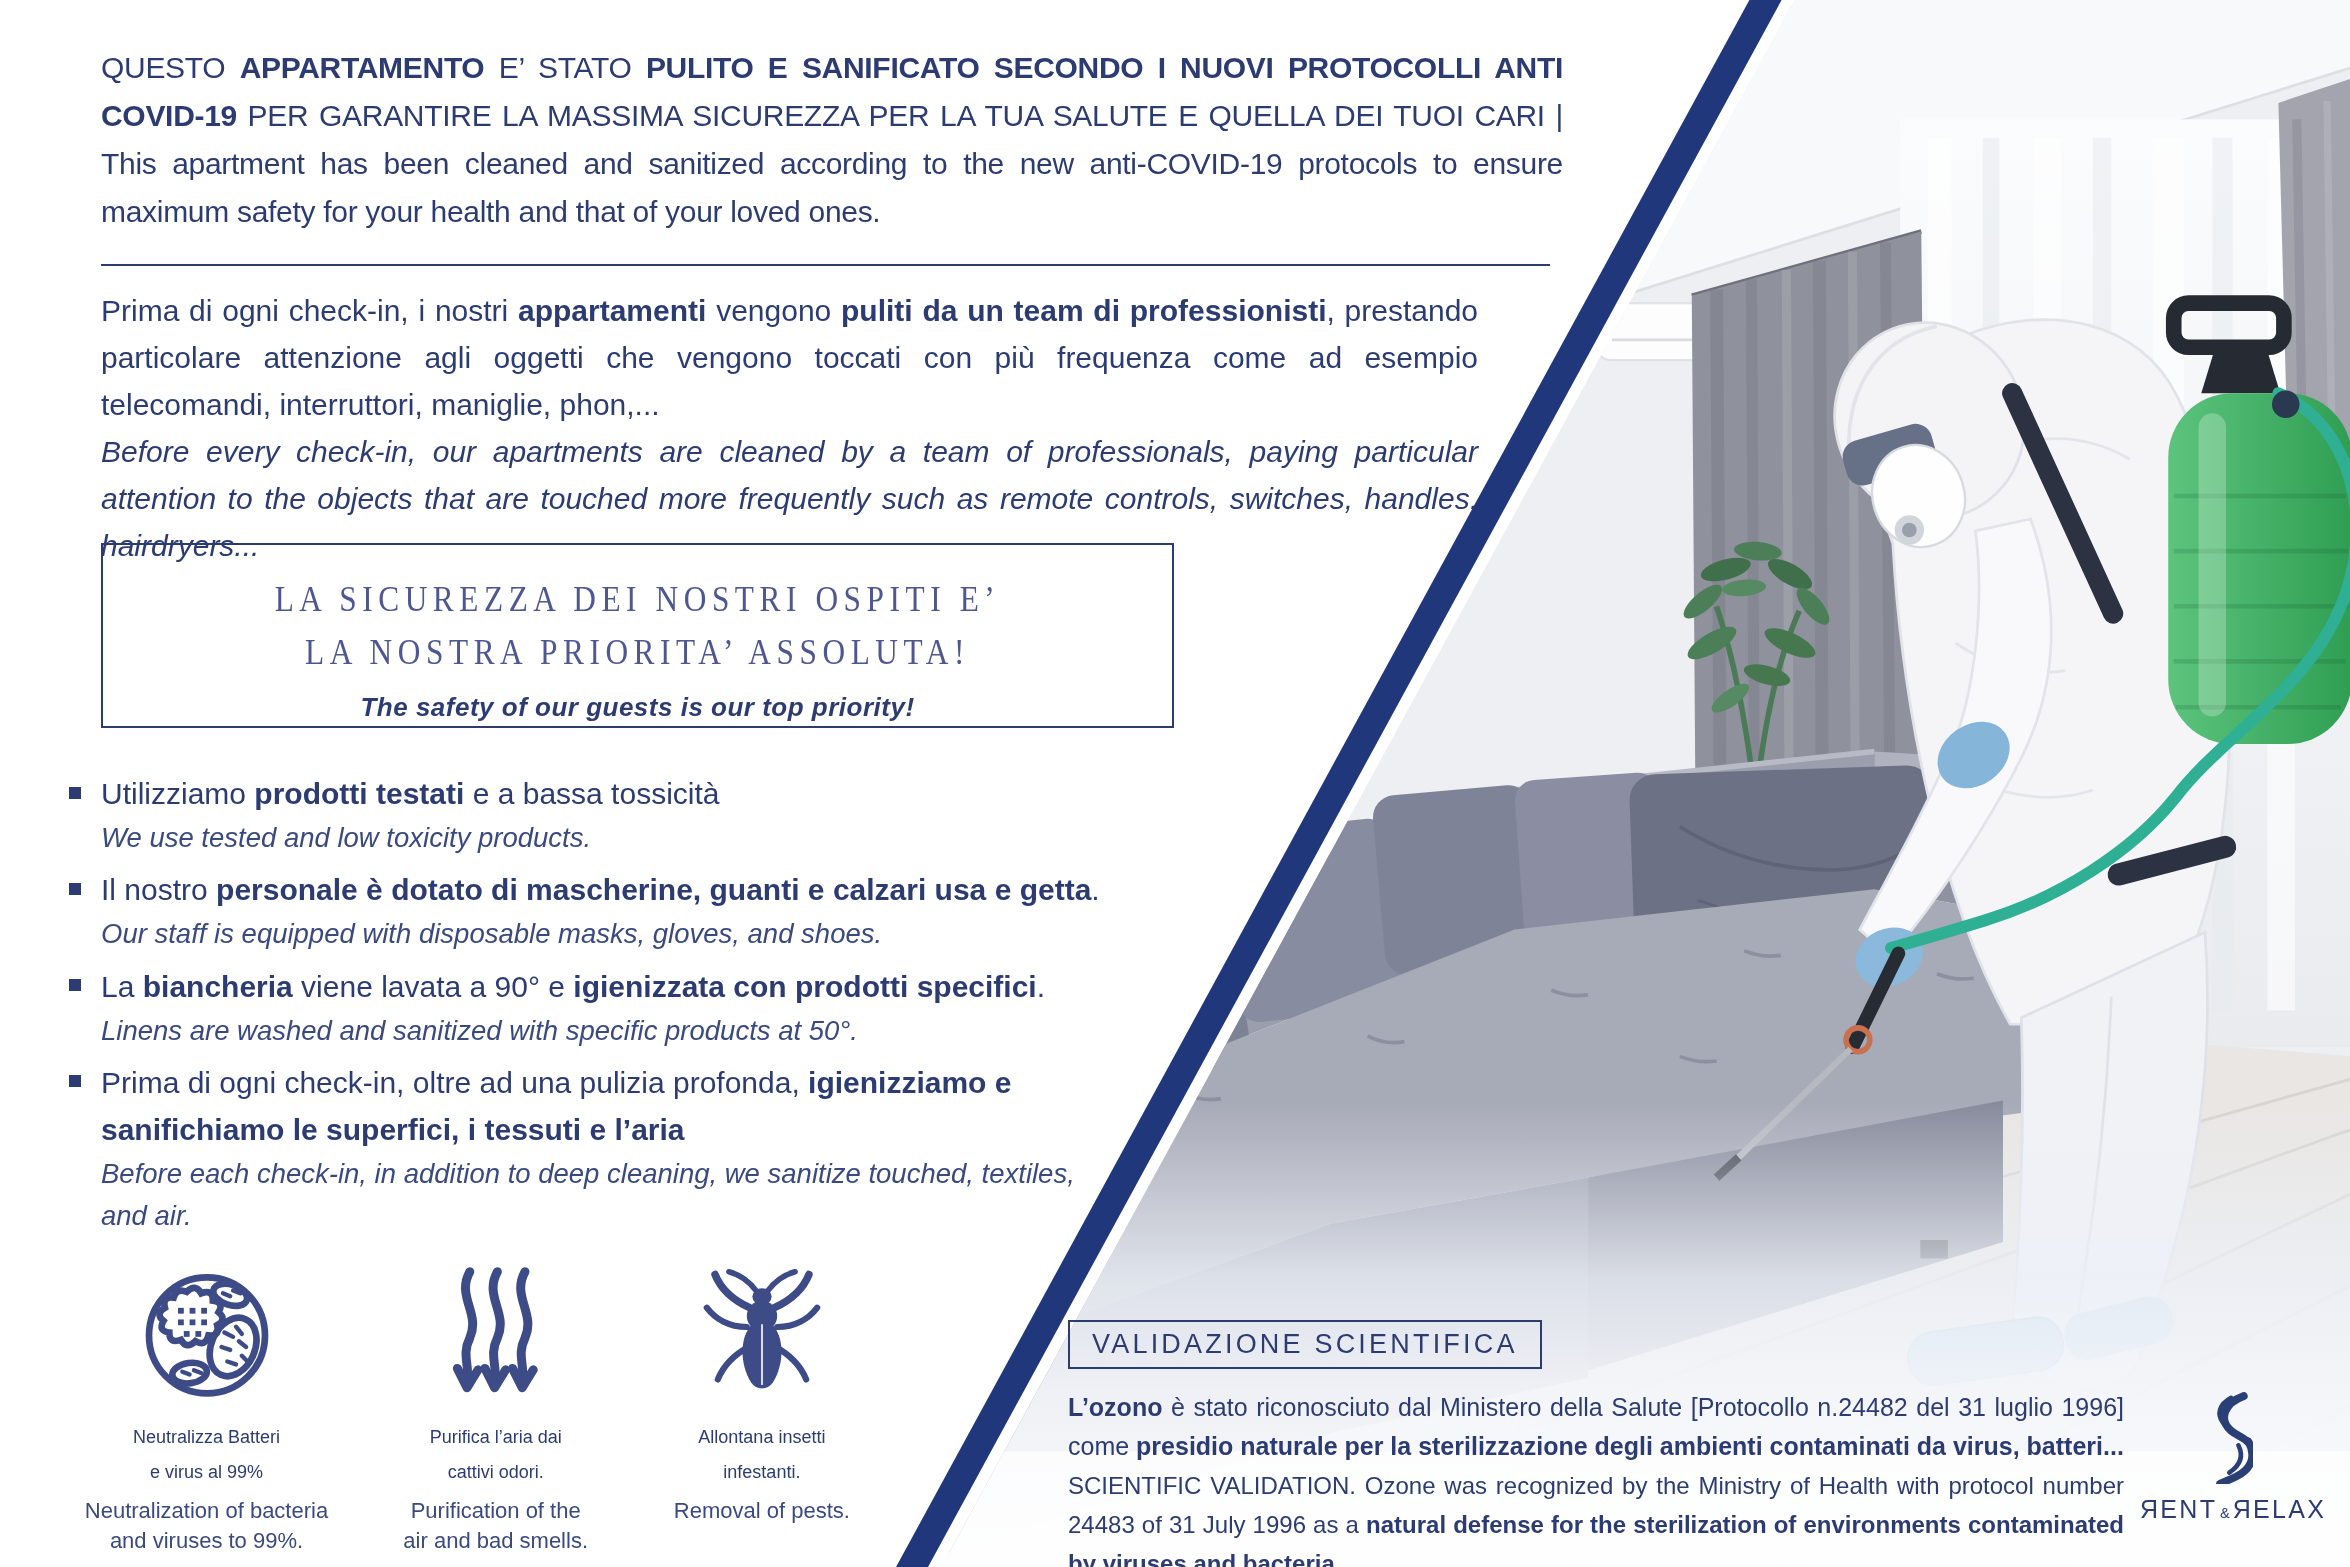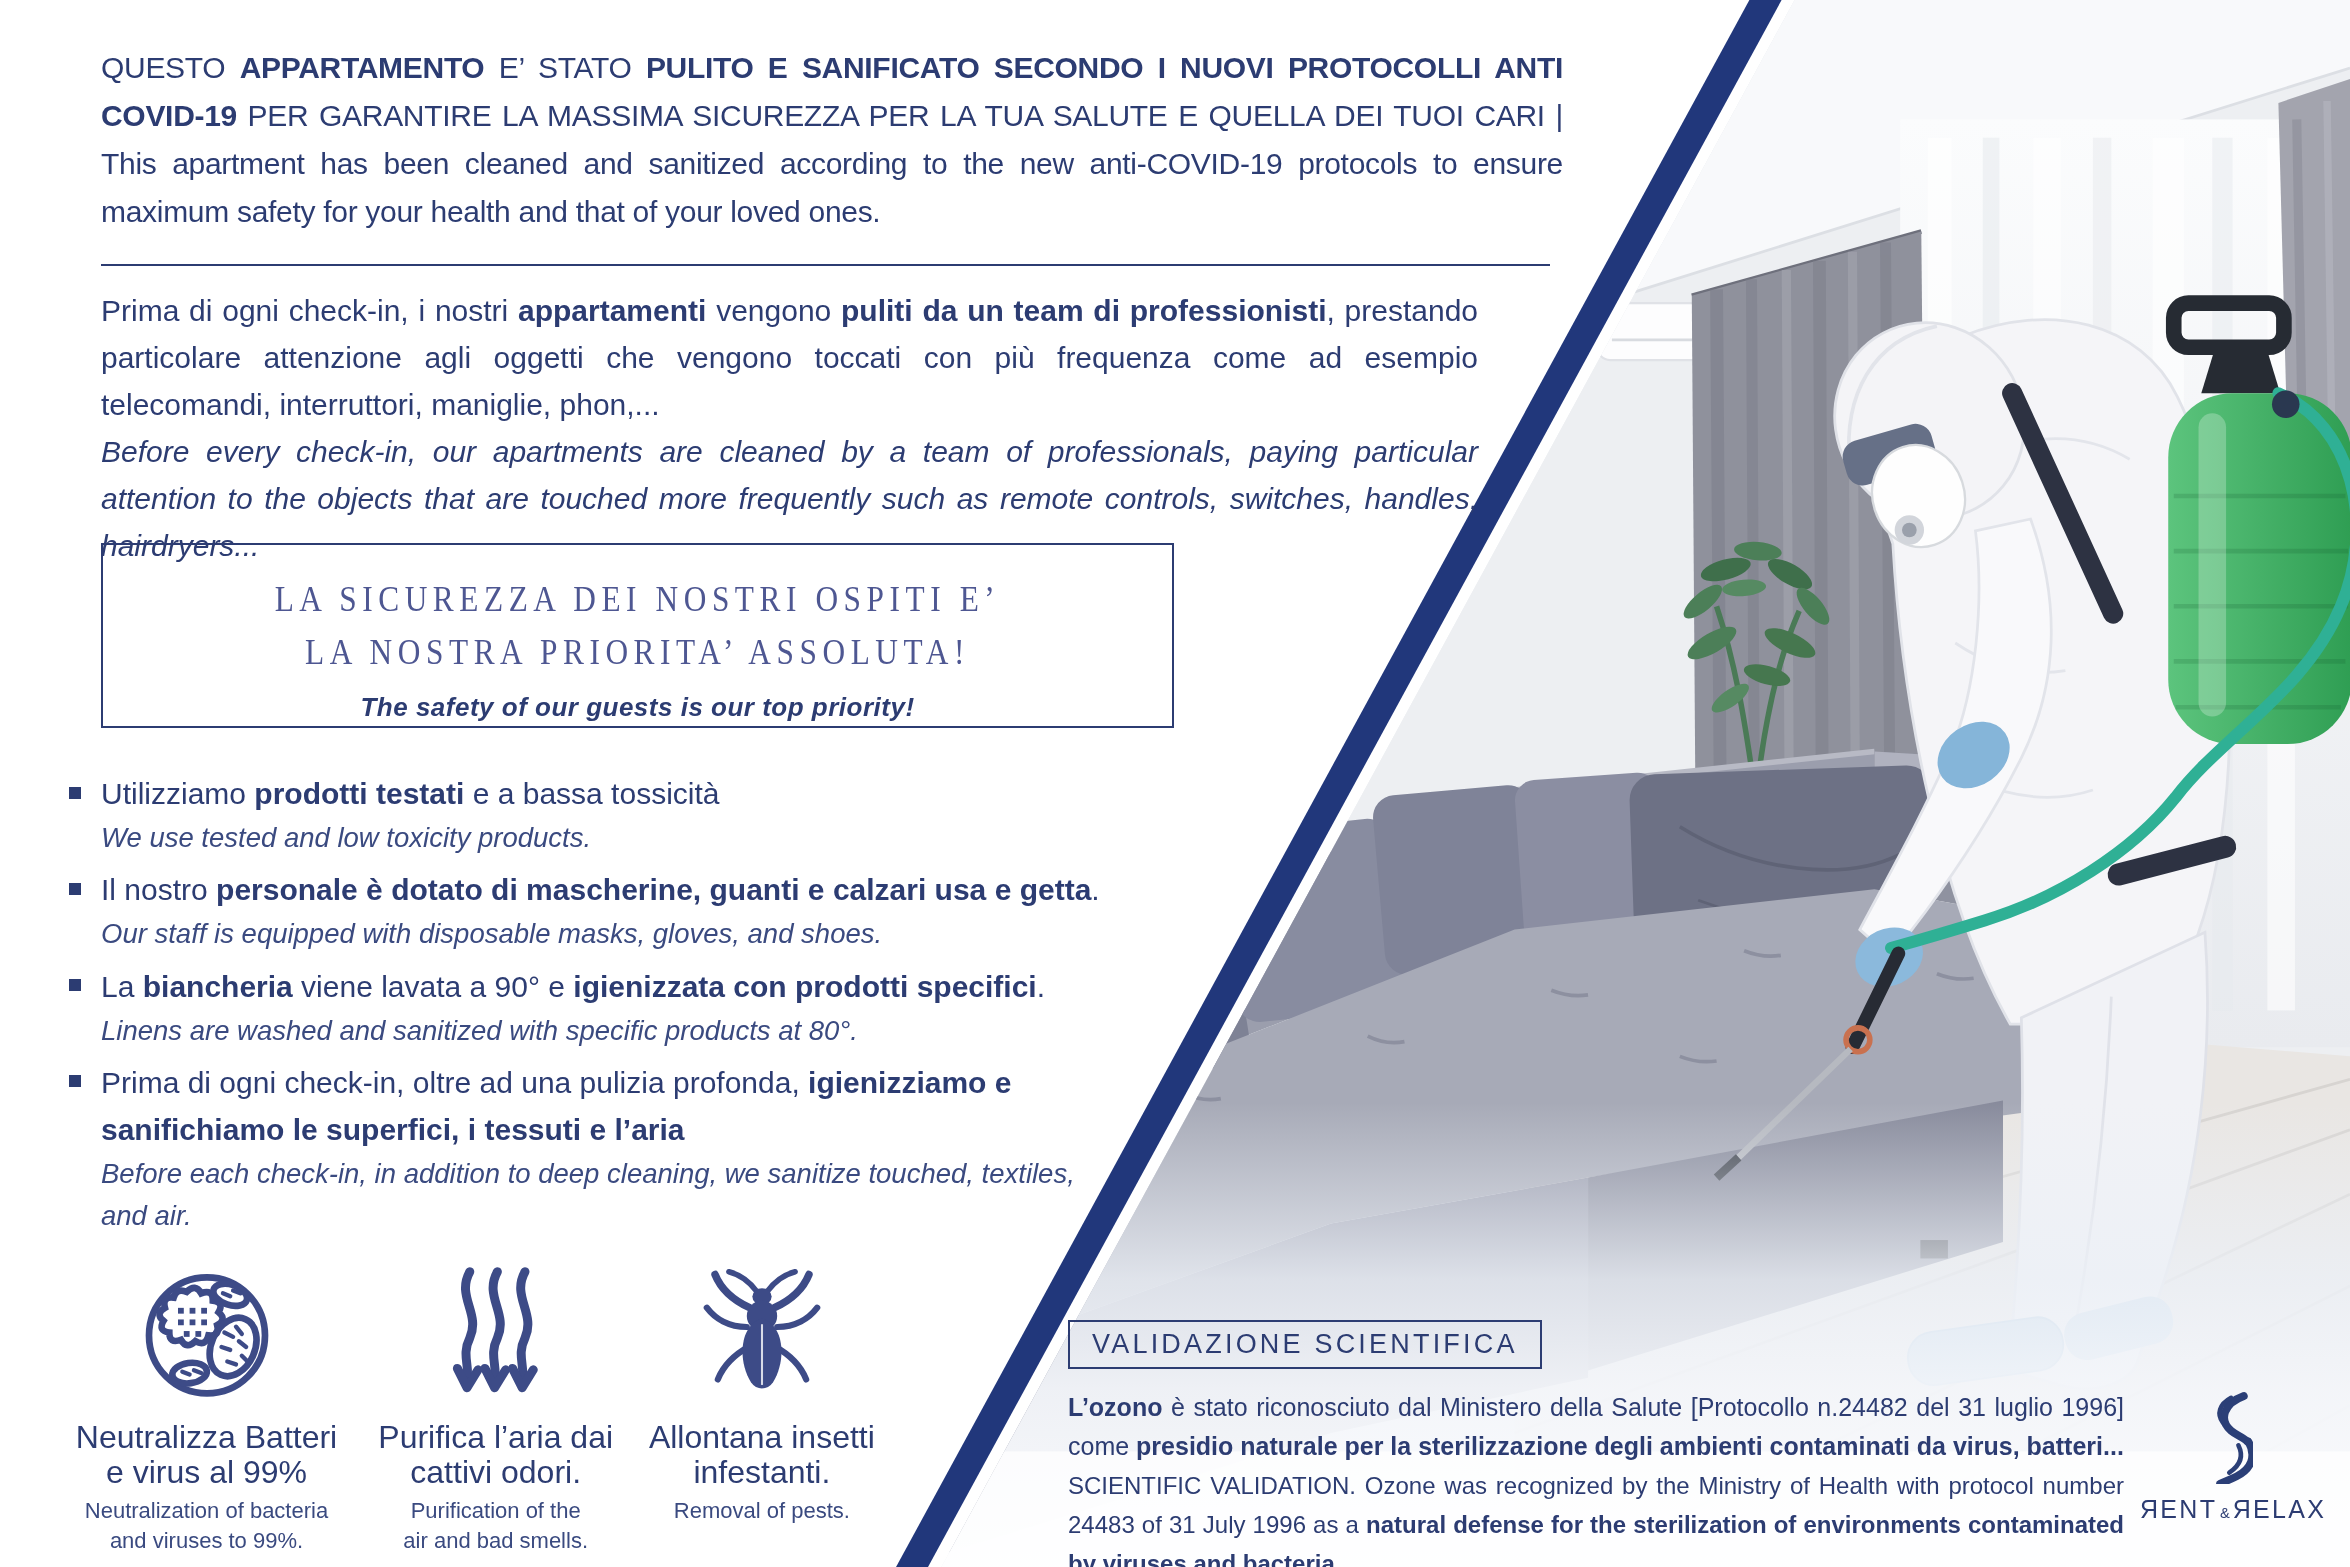--- a/index.html
+++ b/index.html
@@ -26,21 +26,21 @@
   .bullet-list li{display:flex;align-items:flex-start;margin-bottom:7.3px;}
   .sq{flex:0 0 12px;width:12px;height:12px;background:var(--navy);margin-top:16.5px;margin-right:20px;}
   .b-it{margin:0;font-size:30px;line-height:47px;color:var(--navy);}
   .b-en{margin:0;font-size:27.5px;line-height:42px;font-style:italic;color:var(--navy-soft,#3a4a80);}
   .w-a{width:1359px;} .w-b{width:1148px;} .w-c{width:1019px;}
 
   .features{position:absolute;left:55px;top:1260px;display:flex;}
   .feature{text-align:center;}
   .f1{width:303px;} .f2{width:257px;margin-left:9.2px;} .f3{width:257px;margin-left:9.2px;}
   .f-icon{height:145px;display:flex;align-items:center;justify-content:center;margin-bottom:14.7px;}
-  .f-it{margin:6px;font-size:32px;line-height:35px;color:var(--navy);white-space:pre-line;}
+  .f-it{margin:6px;font-size:18px;line-height:35px;color:var(--navy);white-space:pre-line;}
   .f-en{margin:5.5px 0 0 0;font-size:22px;line-height:30px;color:var(--navy-soft,#3a4a80);white-space:pre-line;}
 
   
   .photo{position:absolute;left:872px;top:0;width:1478px;height:1568px;
          clip-path:polygon(62.42% 0,100% 0,100% 100%,4.66% 100%);background:#eef0f3;}
   .photo svg{display:block;width:100%;height:100%;}
   .stripe{position:absolute;left:0;top:0;width:2351px;height:1568px;background:var(--stripe,#21377b);
           clip-path:polygon(74.41% 0,75.78% 0,39.45% 100%,38.09% 100%);pointer-events:none;}
 
   .validation-label{position:absolute;left:1068px;top:1320px;border:2.8px solid var(--navy);
@@ -222,21 +222,21 @@
       <span class="sq"></span>
       <div class="w-a">
         <p class="b-it"><span>Il nostro </span><span class="b">personale è dotato di mascherine, guanti e calzari usa e getta</span><span>.</span></p>
         <p class="b-en">Our staff is equipped with disposable masks, gloves, and shoes.</p>
       </div>
     </li>
     <li>
       <span class="sq"></span>
       <div class="w-b">
         <p class="b-it"><span>La </span><span class="b">biancheria</span><span> viene lavata a 90° e </span><span class="b">igienizzata con prodotti specifici</span><span>.</span></p>
-        <p class="b-en">Linens are washed and sanitized with specific products at 80°.</p>
+        <p class="b-en">Linens are washed and sanitized with specific products at 50°.</p>
       </div>
     </li>
     <li>
       <span class="sq"></span>
       <div class="w-c">
         <p class="b-it"><span>Prima di ogni check-in, oltre ad una pulizia profonda, </span><span class="b">igienizziamo e sanifichiamo le superfici, i tessuti e l’aria</span></p>
         <p class="b-en">Before each check-in, in addition to deep cleaning, we sanitize touched, textiles, and air.</p>
       </div>
     </li>
   </ul>

